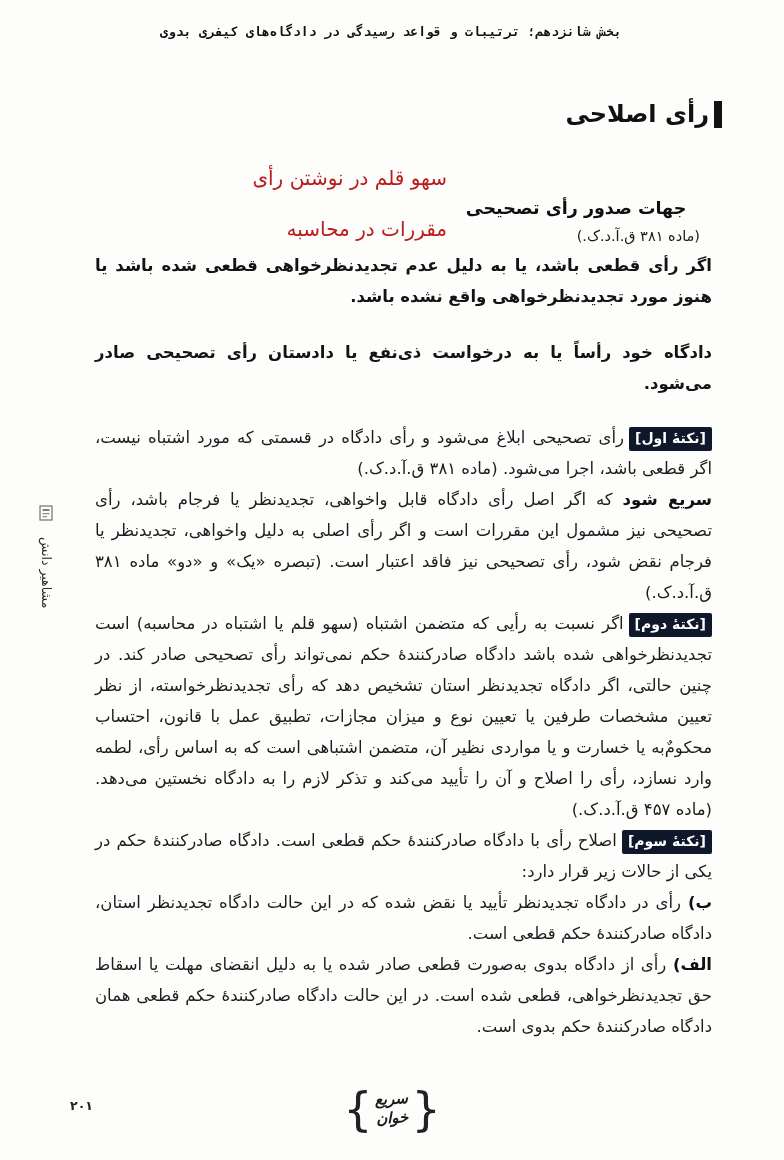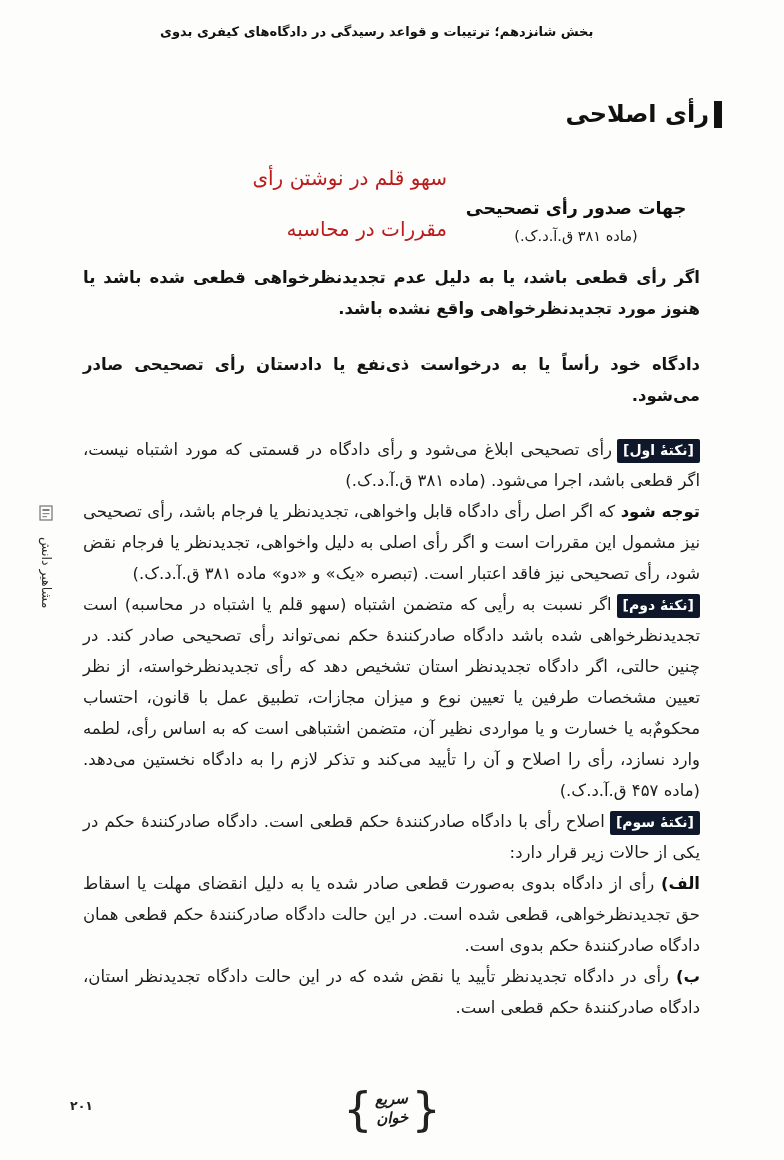--- a/index.html
+++ b/index.html
@@ -9,44 +9,45 @@
     background:#fdfdfb;
     font-family:"DejaVu Sans", sans-serif;
     color:#1c1c1c;
     direction:rtl;
     overflow:hidden;
   }
   .running-header {
     position:absolute; top:24px; left:160px;
     font-size:13px; font-weight:bold; color:#111;
     letter-spacing:0;
+    font-family:Liberation Mono, monospace;
   }
   .title-row {
     position:absolute; top:100px; right:62px;
     display:flex; align-items:center; gap:5px;
   }
   .title-marker { width:8px; height:27px; background:#121212; }
   .page-title { font-size:24px; font-weight:bold; color:#111; }
 
   .concept-heading {
     position:absolute; top:162px; right:84px; width:248px;
     text-align:center;
     margin-top:36px;
   }
   .concept-heading .h { font-size:17.5px; font-weight:bold; color:#0f0f0f; }
-  .concept-heading .ref { font-size:14.5px; margin-top:10px; color:#191919; }
+  .concept-heading .ref { font-size:14.5px; margin-top:10px; color:#191919;text-align:right; }
 
   .concept-causes {
     position:absolute; top:166px; right:337px; text-align:right;
   }
   .cause-item { font-size:20px; color:#b91c1c; margin-bottom:27px; white-space:nowrap; }
 
   .content {
-    position:absolute; top:250px; right:84px; width:617px;
-    font-size:16.5px; line-height:31px; text-align:justify;margin-top:12px;
+    position:absolute; top:250px; right:72px; width:617px;
+    font-size:16.5px; line-height:31px; text-align:justify;
   }
   .content p { margin:0; }
   .p-strong { font-weight:bold; color:#141414; }
   .sp1 { margin-bottom:25px !important; }
   .sp2 { margin-bottom:23px !important; }
   .note-badge {
     display:inline-block; background:#0f172a; color:#fff;
     font-size:14px; line-height:20px; padding:1px 6px 3px;
     border-radius:2px; font-weight:bold; margin-left:5px;
     vertical-align:baseline;
@@ -99,29 +100,29 @@
 </div>
 
 <div class="content">
 
   <p class="p-strong sp1">اگر رأی قطعی باشد، یا به دلیل عدم تجدیدنظرخواهی قطعی شده باشد یا هنوز مورد تجدیدنظرخواهی واقع نشده باشد.</p>
 
   <p class="p-strong sp2">دادگاه خود رأساً یا به درخواست ذی‌نفع یا دادستان رأی تصحیحی صادر می‌شود.</p>
 
   <p><span class="note-badge">[نکتهٔ اول]</span><span>رأی تصحیحی ابلاغ می‌شود و رأی دادگاه در قسمتی که مورد اشتباه نیست، اگر قطعی باشد، اجرا می‌شود. (ماده ۳۸۱ ق.آ.د.ک.)</span></p>
 
-  <p><span class="lead-bold">توجه شود</span> <span>که اگر اصل رأی دادگاه قابل واخواهی، تجدیدنظر یا فرجام باشد، رأی تصحیحی نیز مشمول این مقررات است و اگر رأی اصلی به دلیل واخواهی، تجدیدنظر یا فرجام نقض شود، رأی تصحیحی نیز فاقد اعتبار است. (تبصره «یک» و «دو» ماده ۳۸۱ ق.آ.د.ک.)</span></p>
+  <p><span class="lead-bold">سریع شود</span> <span>که اگر اصل رأی دادگاه قابل واخواهی، تجدیدنظر یا فرجام باشد، رأی تصحیحی نیز مشمول این مقررات است و اگر رأی اصلی به دلیل واخواهی، تجدیدنظر یا فرجام نقض شود، رأی تصحیحی نیز فاقد اعتبار است. (تبصره «یک» و «دو» ماده ۳۸۱ ق.آ.د.ک.)</span></p>
 
   <p><span class="note-badge">[نکتهٔ دوم]</span><span>اگر نسبت به رأیی که متضمن اشتباه (سهو قلم یا اشتباه در محاسبه) است تجدیدنظرخواهی شده باشد دادگاه صادرکنندهٔ حکم نمی‌تواند رأی تصحیحی صادر کند. در چنین حالتی، اگر دادگاه تجدیدنظر استان تشخیص دهد که رأی تجدیدنظرخواسته، از نظر تعیین مشخصات طرفین یا تعیین نوع و میزان مجازات، تطبیق عمل با قانون، احتساب محکومٌ‌به یا خسارت و یا مواردی نظیر آن، متضمن اشتباهی است که به اساس رأی، لطمه وارد نسازد، رأی را اصلاح و آن را تأیید می‌کند و تذکر لازم را به دادگاه نخستین می‌دهد. (ماده ۴۵۷ ق.آ.د.ک.)</span></p>
 
   <p><span class="note-badge">[نکتهٔ سوم]</span><span>اصلاح رأی با دادگاه صادرکنندهٔ حکم قطعی است. دادگاه صادرکنندهٔ حکم در یکی از حالات زیر قرار دارد:</span></p>
 
+  <p><span class="lead-bold">ب)</span> <span>رأی در دادگاه تجدیدنظر تأیید یا نقض شده که در این حالت دادگاه تجدیدنظر استان، دادگاه صادرکنندهٔ حکم قطعی است.</span></p>
+
   <p><span class="lead-bold">الف)</span> <span>رأی از دادگاه بدوی به‌صورت قطعی صادر شده یا به دلیل انقضای مهلت یا اسقاط حق تجدیدنظرخواهی، قطعی شده است. در این حالت دادگاه صادرکنندهٔ حکم قطعی همان دادگاه صادرکنندهٔ حکم بدوی است.</span></p>
-
-  <p><span class="lead-bold">ب)</span> <span>رأی در دادگاه تجدیدنظر تأیید یا نقض شده که در این حالت دادگاه تجدیدنظر استان، دادگاه صادرکنندهٔ حکم قطعی است.</span></p>
 
 </div>
 
 <div class="side-publisher">
   <svg class="stamp" width="14" height="16" viewBox="0 0 14 16">
     <rect x="1" y="1" width="12" height="14" fill="none" stroke="#444" stroke-width="1.2"></rect>
     <rect x="3.5" y="4" width="7" height="2" fill="#555"></rect>
     <rect x="3.5" y="8" width="7" height="1.2" fill="#666"></rect>
     <rect x="3.5" y="11" width="4.5" height="1.2" fill="#666"></rect>
   </svg>

